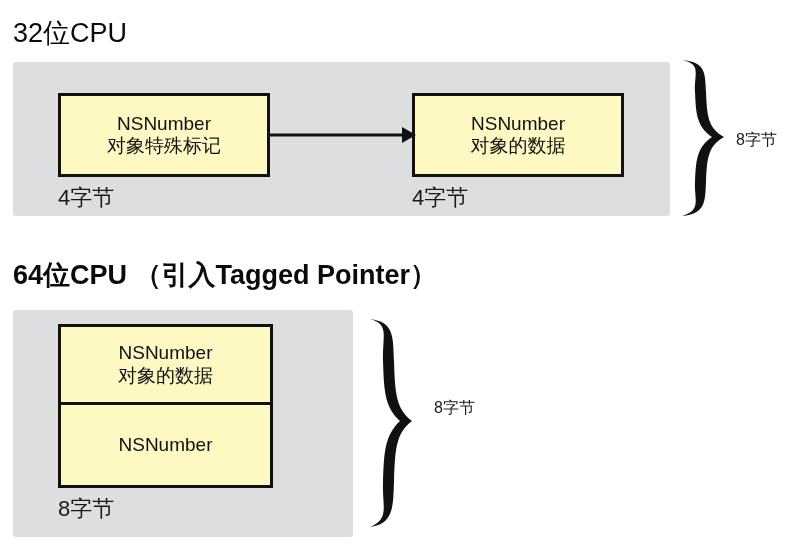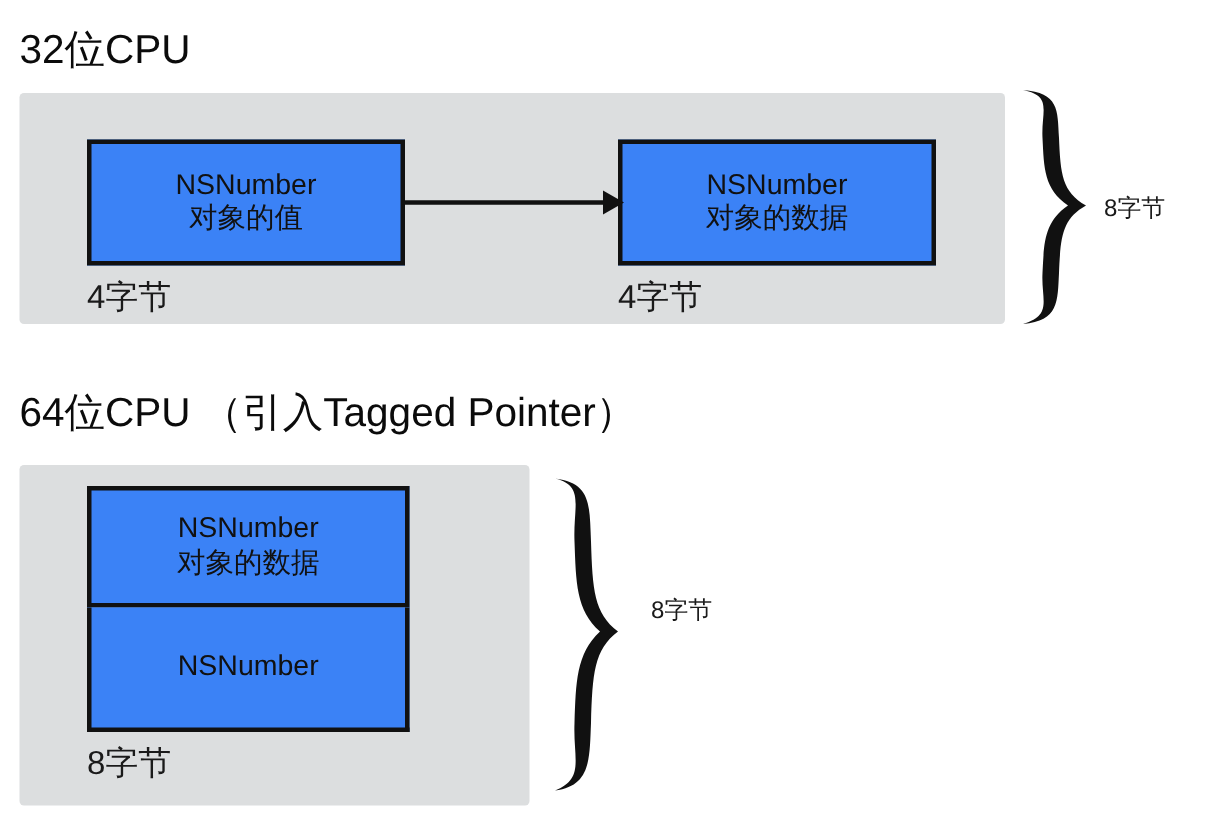--- a/index.html
+++ b/index.html
@@ -26,21 +26,21 @@
   .section-title {
     position: absolute;
     font-size: 27px;
     font-weight: 400;
     letter-spacing: 0px;
     color: #0b0b0b;
     white-space: nowrap;
     line-height: 1;
   }
   #title-32 { left: 13px; top: 20px; }
-  #title-64 { left: 13px; top: 262px; }
+  #title-64 { left: 13px; top: 262px; font-weight: bold; }
 
   .credit {
     position: absolute;
     left: 508px;
     top: 25px;
     font-size: 14px;
     color: #3c3c3c;
     white-space: nowrap;
     line-height: 1;
   }
@@ -50,21 +50,21 @@
     position: absolute;
     background: #dcdedf;
     border-radius: 3px;
   }
   #panel-32 { left: 13px;  top: 62px;  width: 657px; height: 154px; }
   #panel-64 { left: 13px;  top: 310px; width: 340px; height: 227px; }
 
   
   .memblock {
     position: absolute;
-    background: #3b82f6;
+    background: #fef9c3;
     border: 3px solid #111111;
     box-sizing: border-box;
     display: flex;
     flex-direction: column;
     align-items: center;
     justify-content: center;
     line-height: 1.18;
   }
   .memblock .line {
     font-size: 19px;
@@ -123,21 +123,21 @@
 
 <div class="stage">
 
   <div class="section-title" id="title-32">32位CPU</div>
 
 
   <div class="panel" id="panel-32"></div>
 
   <div class="memblock" id="box-ptr">
     <div class="line">NSNumber</div>
-    <div class="line">对象的值</div>
+    <div class="line">对象特殊标记</div>
   </div>
 
   <div class="size-caption" id="cap-ptr">4字节</div>
 
   <div class="memblock" id="box-val">
     <div class="line">NSNumber</div>
     <div class="line">对象的数据</div>
   </div>
 
   <div class="size-caption" id="cap-val">4字节</div>

